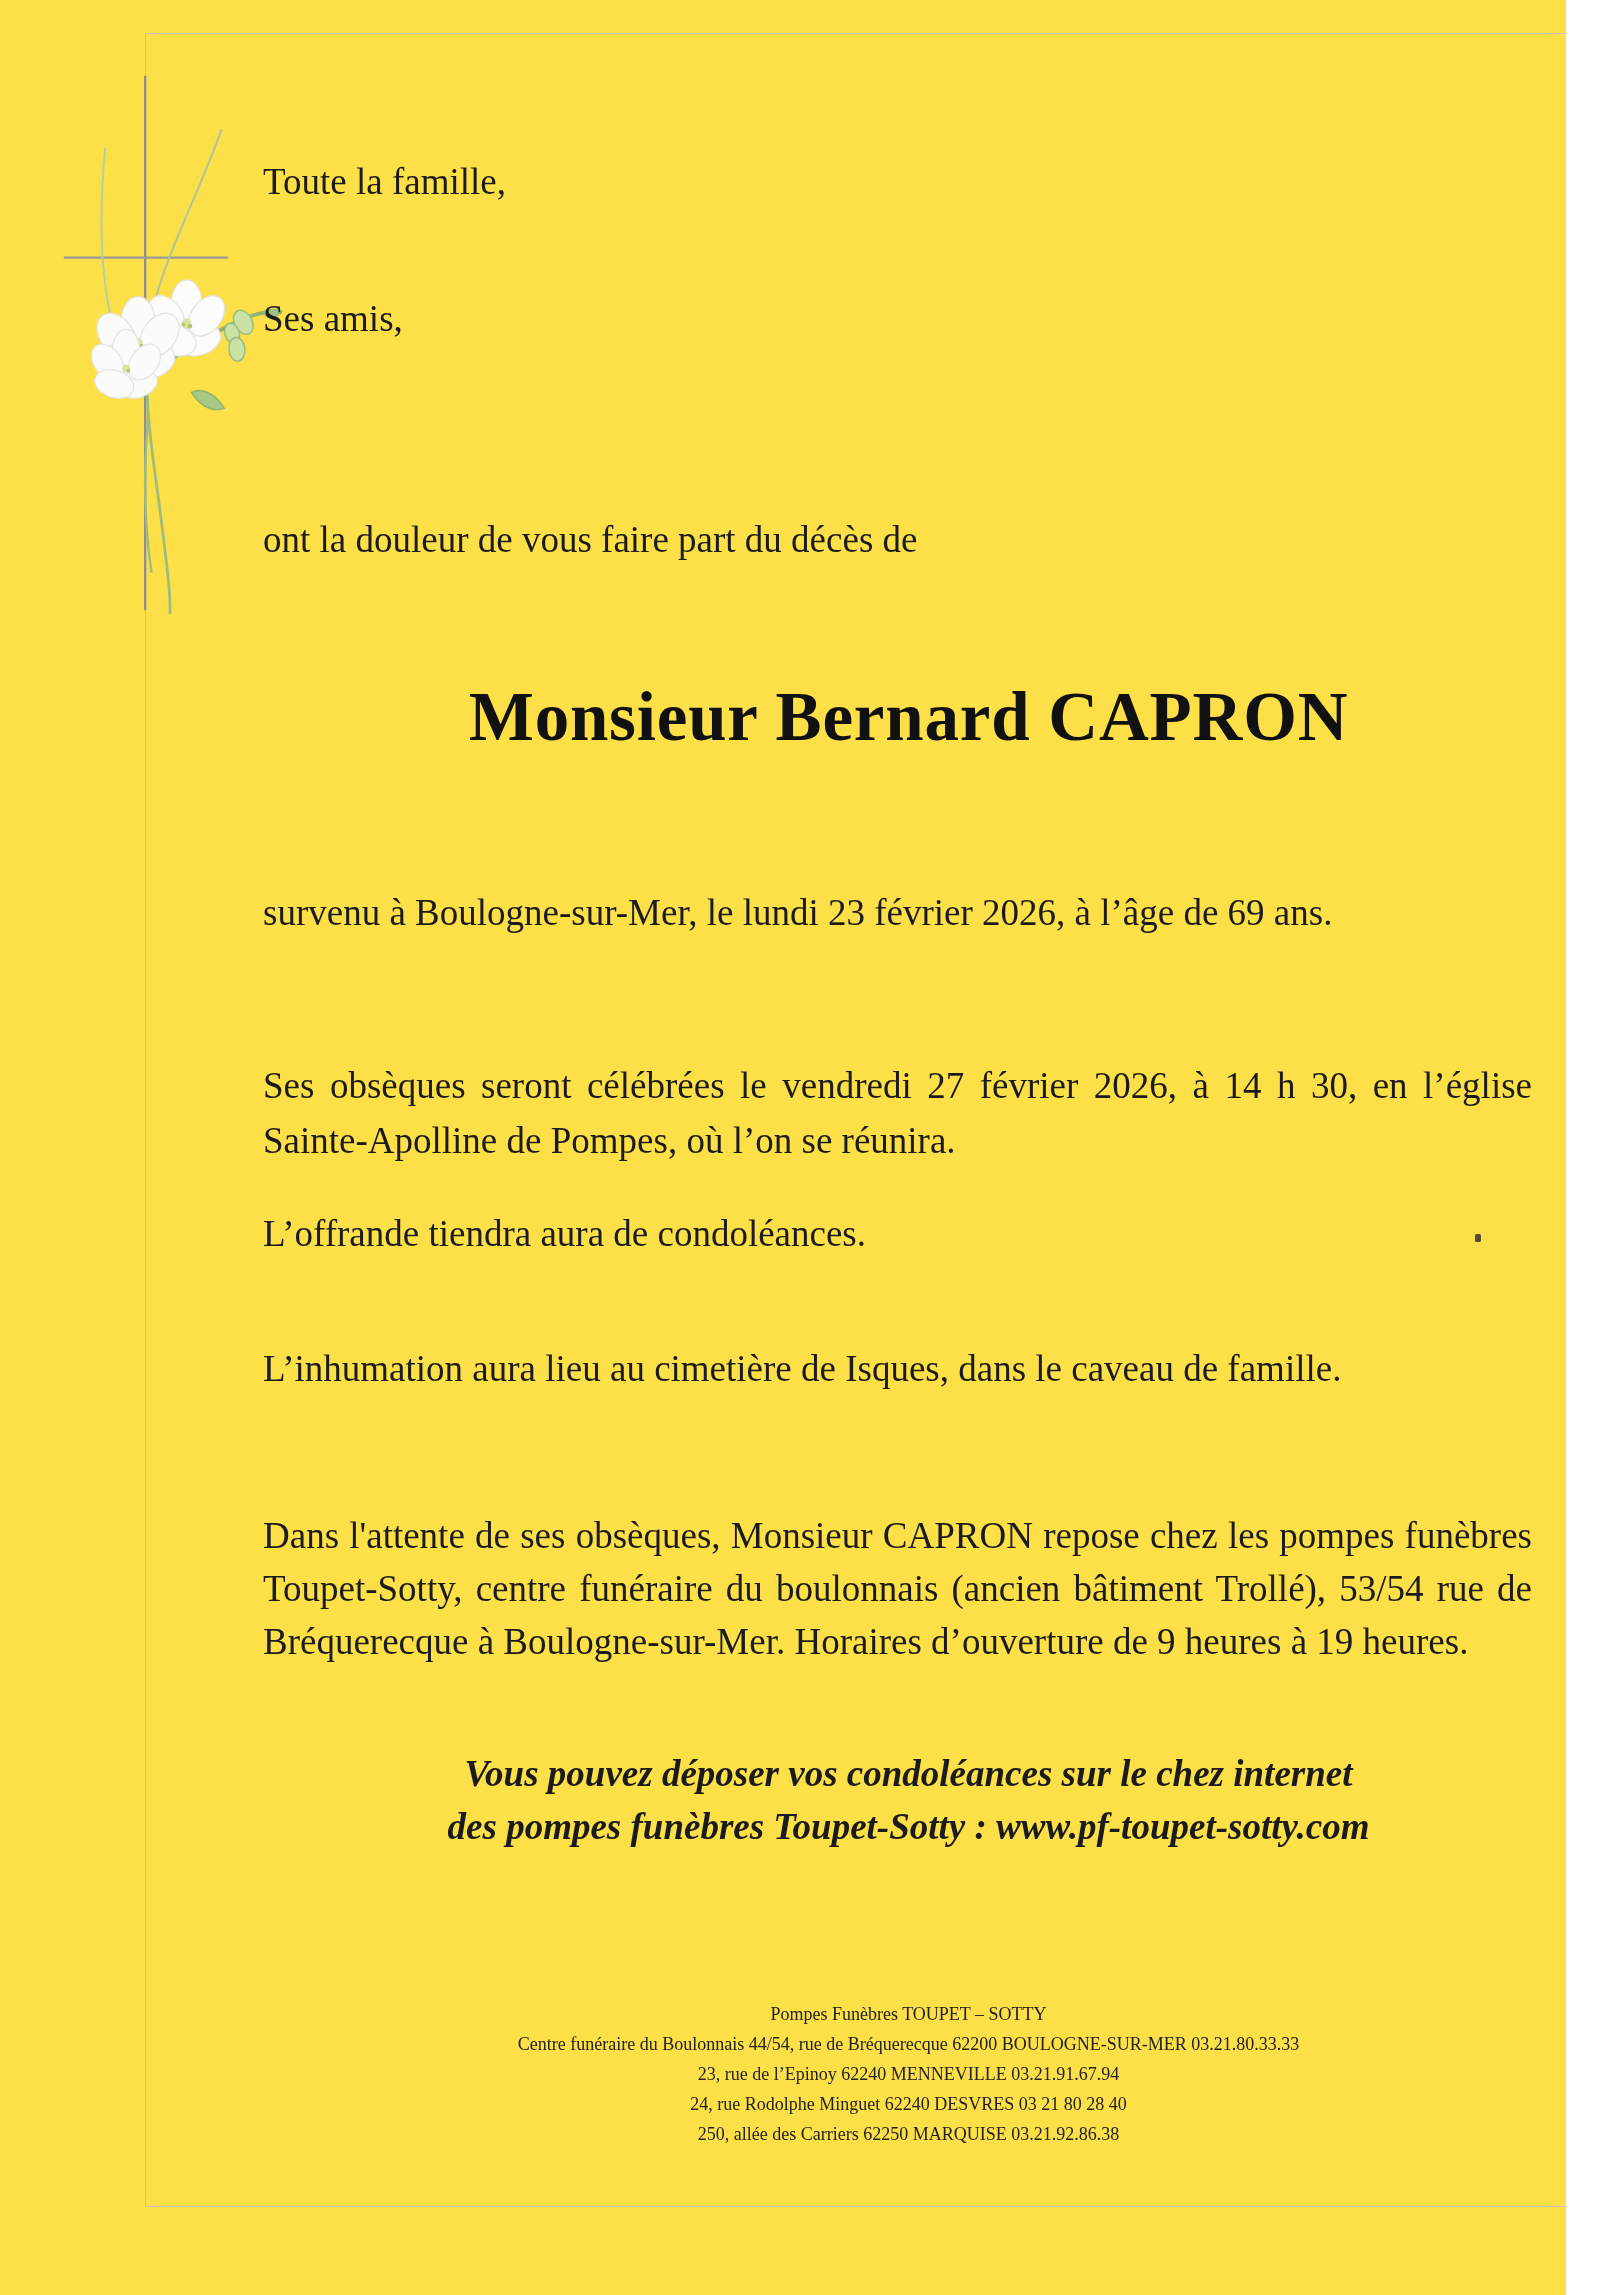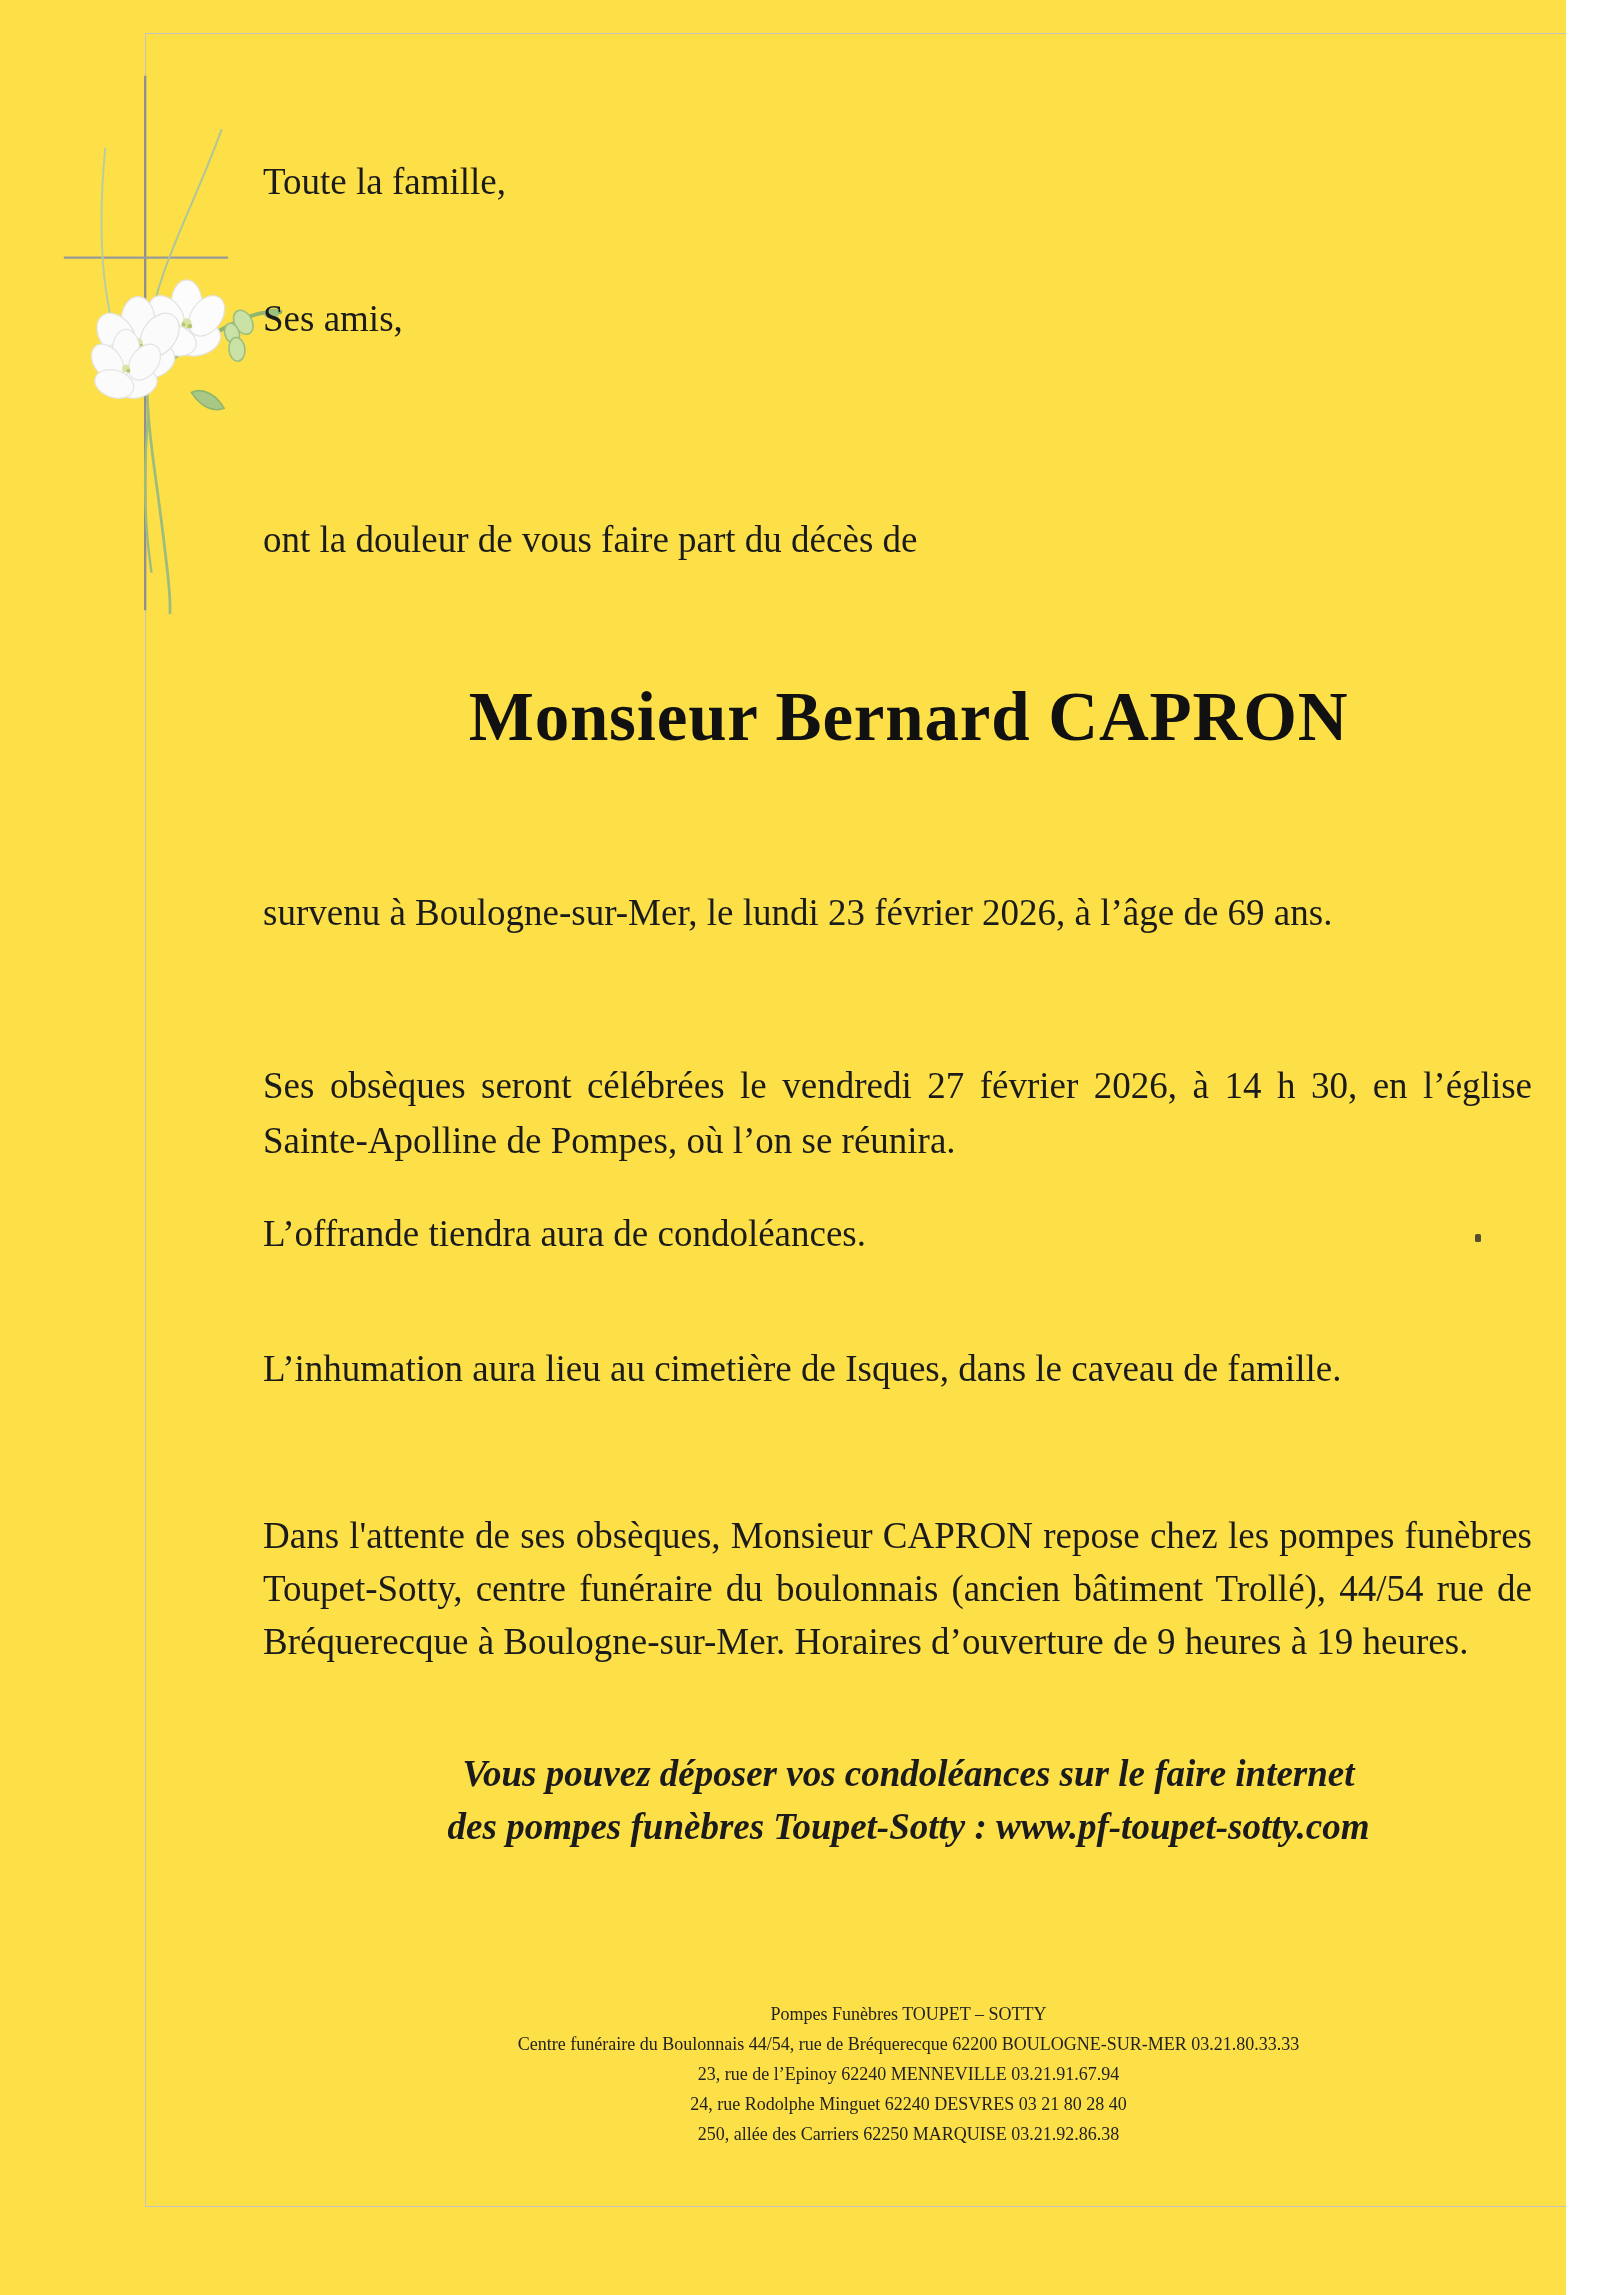--- a/index.html
+++ b/index.html
@@ -124,26 +124,26 @@
     <div class="jl">Ses obsèques seront célébrées le vendredi 27 février 2026, à 14 h 30, en l’église</div>
     <div>Sainte-Apolline de Pompes, où l’on se réunira.</div>
   </div>
 
   <div class="tline" style="top:1212px">L’offrande tiendra aura de condoléances.</div>
 
   <div class="tline" style="top:1347px">L’inhumation aura lieu au cimetière de Isques, dans le caveau de famille.</div>
 
   <div class="tblock repose-block">
     <div class="jl">Dans l'attente de ses obsèques, Monsieur CAPRON repose chez les pompes funèbres</div>
-    <div class="jl">Toupet-Sotty, centre funéraire du boulonnais (ancien bâtiment Trollé), 44/54 rue de</div>
+    <div class="jl">Toupet-Sotty, centre funéraire du boulonnais (ancien bâtiment Trollé), 53/54 rue de</div>
     <div>Bréquerecque à Boulogne-sur-Mer. Horaires d’ouverture de 9 heures à 19 heures.</div>
   </div>
 
   <div class="cblock condolence-block">
-    <div>Vous pouvez déposer vos condoléances sur le faire internet</div>
+    <div>Vous pouvez déposer vos condoléances sur le chez internet</div>
     <div>des pompes funèbres Toupet-Sotty : www.pf-toupet-sotty.com</div>
   </div>
 
   <div class="cblock footer-block">
     <div>Pompes Funèbres TOUPET – SOTTY</div>
     <div>Centre funéraire du Boulonnais 44/54, rue de Bréquerecque 62200 BOULOGNE-SUR-MER 03.21.80.33.33</div>
     <div>23, rue de l’Epinoy 62240 MENNEVILLE 03.21.91.67.94</div>
     <div>24, rue Rodolphe Minguet 62240 DESVRES 03 21 80 28 40</div>
     <div>250, allée des Carriers 62250 MARQUISE 03.21.92.86.38</div>
   </div>

